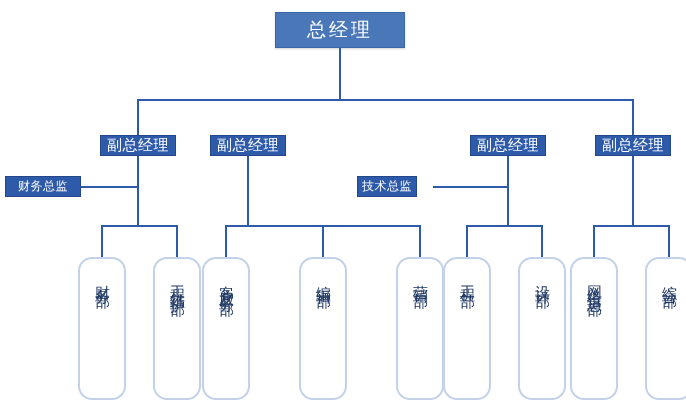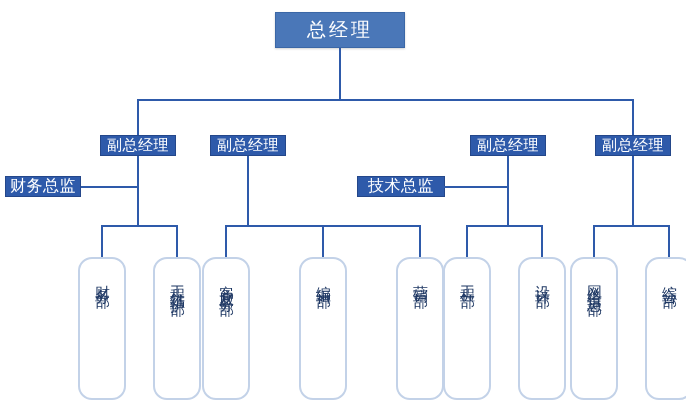--- a/index.html
+++ b/index.html
@@ -46,21 +46,21 @@
   }
   .node-deputy {
     background: #2E5AAA;
     border: 1px solid #24478A;
     font-size: 15px;
     letter-spacing: 0.5px;
   }
   .node-director {
     background: #2E5AAA;
     border: 1px solid #24478A;
-    font-size: 16px;
+    font-size: 12px;
     letter-spacing: 0.5px;
   }
 
   
   .dept-box {
     position: absolute;
     box-sizing: border-box;
     background: #ffffff;
     border: 2px solid #C3D2E8;
     border-radius: 14px;
@@ -96,21 +96,21 @@
   <div class="node-box node-deputy" style="left:100px; top:135px; width:76px; height:21px;">副总经理</div>
 
   <div class="node-box node-deputy" style="left:210px; top:135px; width:76px; height:21px;">副总经理</div>
 
   <div class="node-box node-deputy" style="left:470px; top:135px; width:76px; height:21px;">副总经理</div>
 
   <div class="node-box node-deputy" style="left:595px; top:135px; width:76px; height:21px;">副总经理</div>
 
   <div class="node-box node-director" style="left:5px; top:176px; width:76px; height:21px;">财务总监</div>
 
-  <div class="node-box node-director" style="left:357px; top:176px; width:88px; height:21px;">技术总监</div>
+  <div class="node-box node-director" style="left:357px; top:176px; width:60px; height:21px;">技术总监</div>
 
   <div class="line line-h" style="left:81px; top:186px; width:57px; height:2px;"></div>
 
   <div class="line line-h" style="left:433px; top:186px; width:76px; height:2px;"></div>
 
   <div class="line line-v" style="left:137px; top:156px; width:2px; height:70px;"></div>
   <div class="line line-h" style="left:101px; top:225px; width:77px; height:2px;"></div>
   <div class="line line-v" style="left:101px; top:225px; width:2px; height:33px;"></div>
   <div class="line line-v" style="left:176px; top:225px; width:2px; height:33px;"></div>
 

